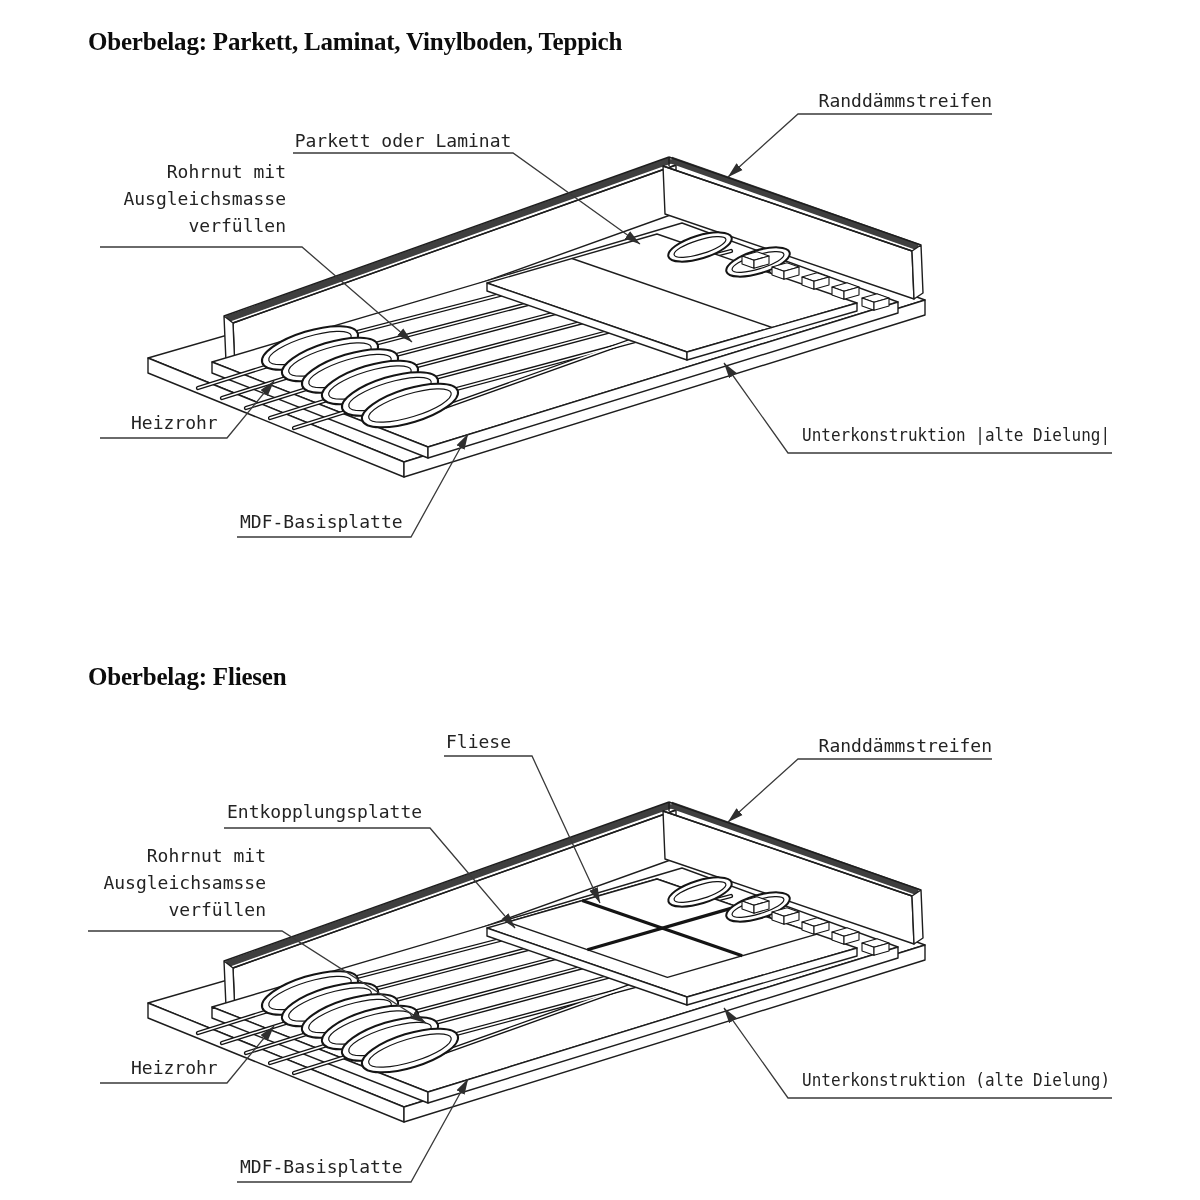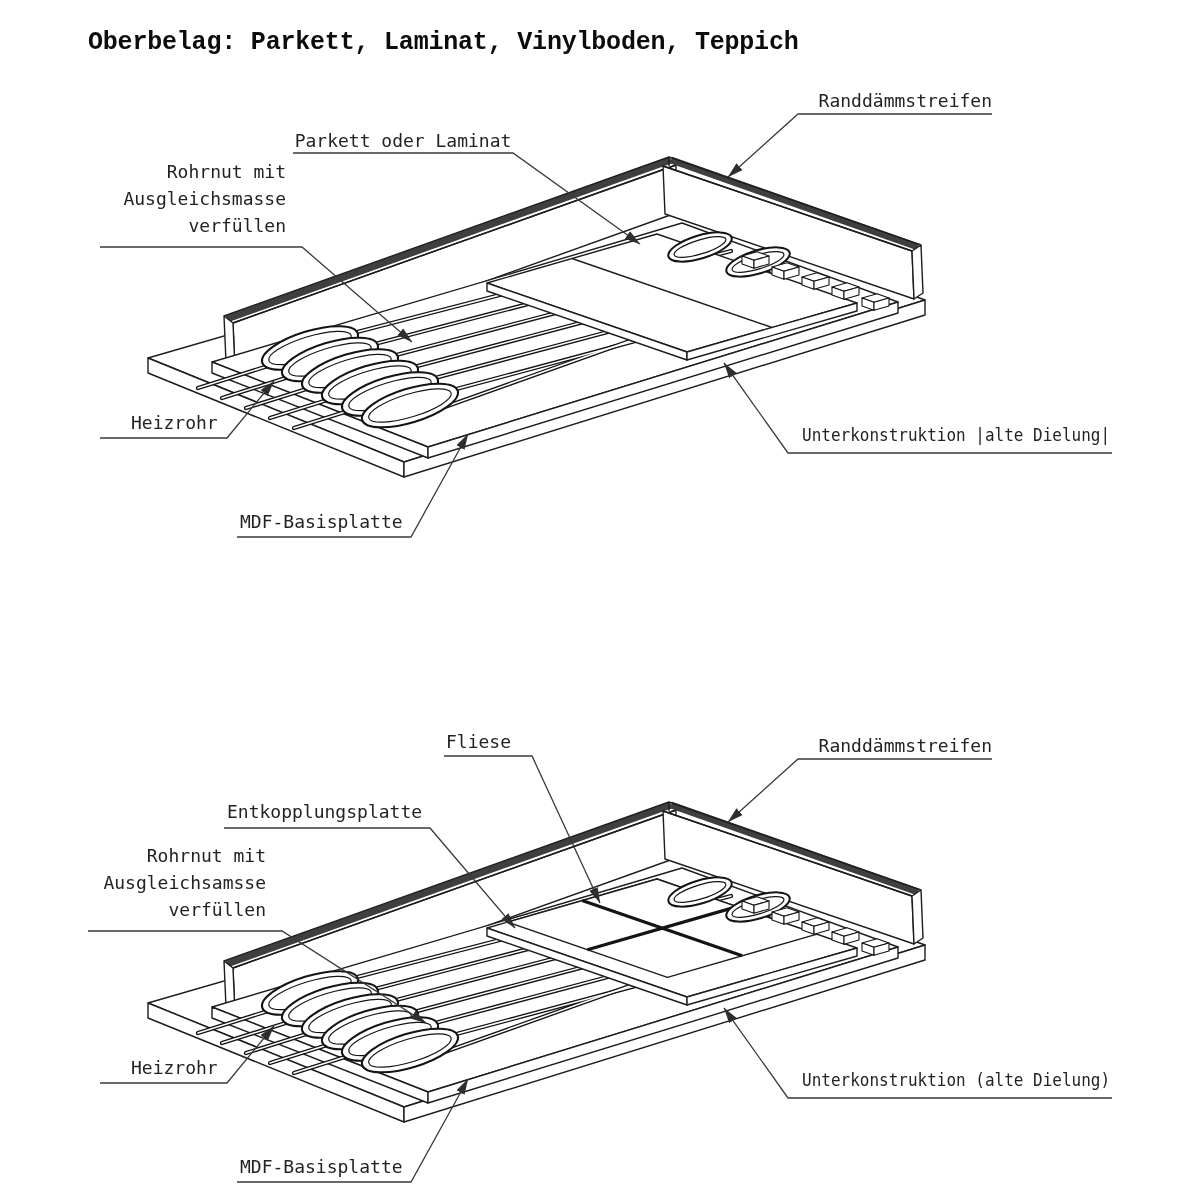--- a/index.html
+++ b/index.html
@@ -1,18 +1,18 @@
 <!DOCTYPE html>
 <html><head>
 <meta charset="utf-8">
 <style>
   html,body{margin:0;padding:0;background:#ffffff;}
   .page{position:relative;width:1200px;height:1200px;background:#ffffff;overflow:hidden;
         font-family:"Liberation Sans",sans-serif;}
-  .title{position:absolute;margin:0;font-family:Liberation Mono, monospace;
+  .title{position:absolute;margin:0;font-family:Liberation Serif, serif;
          font-weight:bold;font-size:25px;letter-spacing:-0.2px;color:#0c0c0c;white-space:nowrap;}
   .t1{left:88px;top:28px;}
   .t2{left:88px;top:663px;}
   svg.diag{position:absolute;overflow:visible;}
   .d1{left:40px;top:75px;width:1120px;height:515px;}
   .d2{left:40px;top:720px;width:1120px;height:480px;}
 
   .ln    {stroke:#1d1d1d;stroke-width:1.4;fill:none;stroke-linejoin:round;}
   .face  {fill:#ffffff;stroke:#1d1d1d;stroke-width:1.4;stroke-linejoin:round;}
   .band  {stroke:#3f3f3f;stroke-width:7;fill:none;}
@@ -163,20 +163,21 @@
       <text class="lbl" x="131" y="429">Heizrohr</text>
 
       <polyline class="anno" points="1112,453 788,453 724,363" marker-end="url(#arr)"></polyline>
       <text class="lbl" x="1110" y="441" text-anchor="end" textLength="308" lengthAdjust="spacingAndGlyphs">Unterkonstruktion |alte Dielung|</text>
 
       <polyline class="anno" points="237,537 411,537 468,434" marker-end="url(#arr)"></polyline>
       <text class="lbl" x="240" y="528">MDF-Basisplatte</text>
     </g>
   </svg>
 
+  <h2 class="title t2">Oberbelag: Fliesen</h2>
 
   <svg class="diag d2" viewBox="40 720 1120 480" xmlns="http://www.w3.org/2000/svg">
     <use href="#iso-base" transform="translate(0,645)"></use>
 
     <g transform="translate(0,645)">
       <g>
         <path class="face" d="M487,283 L657,234 L857,303 L687,352 Z"></path>
         <path class="face" d="M487,283 L687,352 L687,360 L487,291 Z"></path>
         <path class="face" d="M687,352 L857,303 L857,311 L687,360 Z"></path>
       </g>

